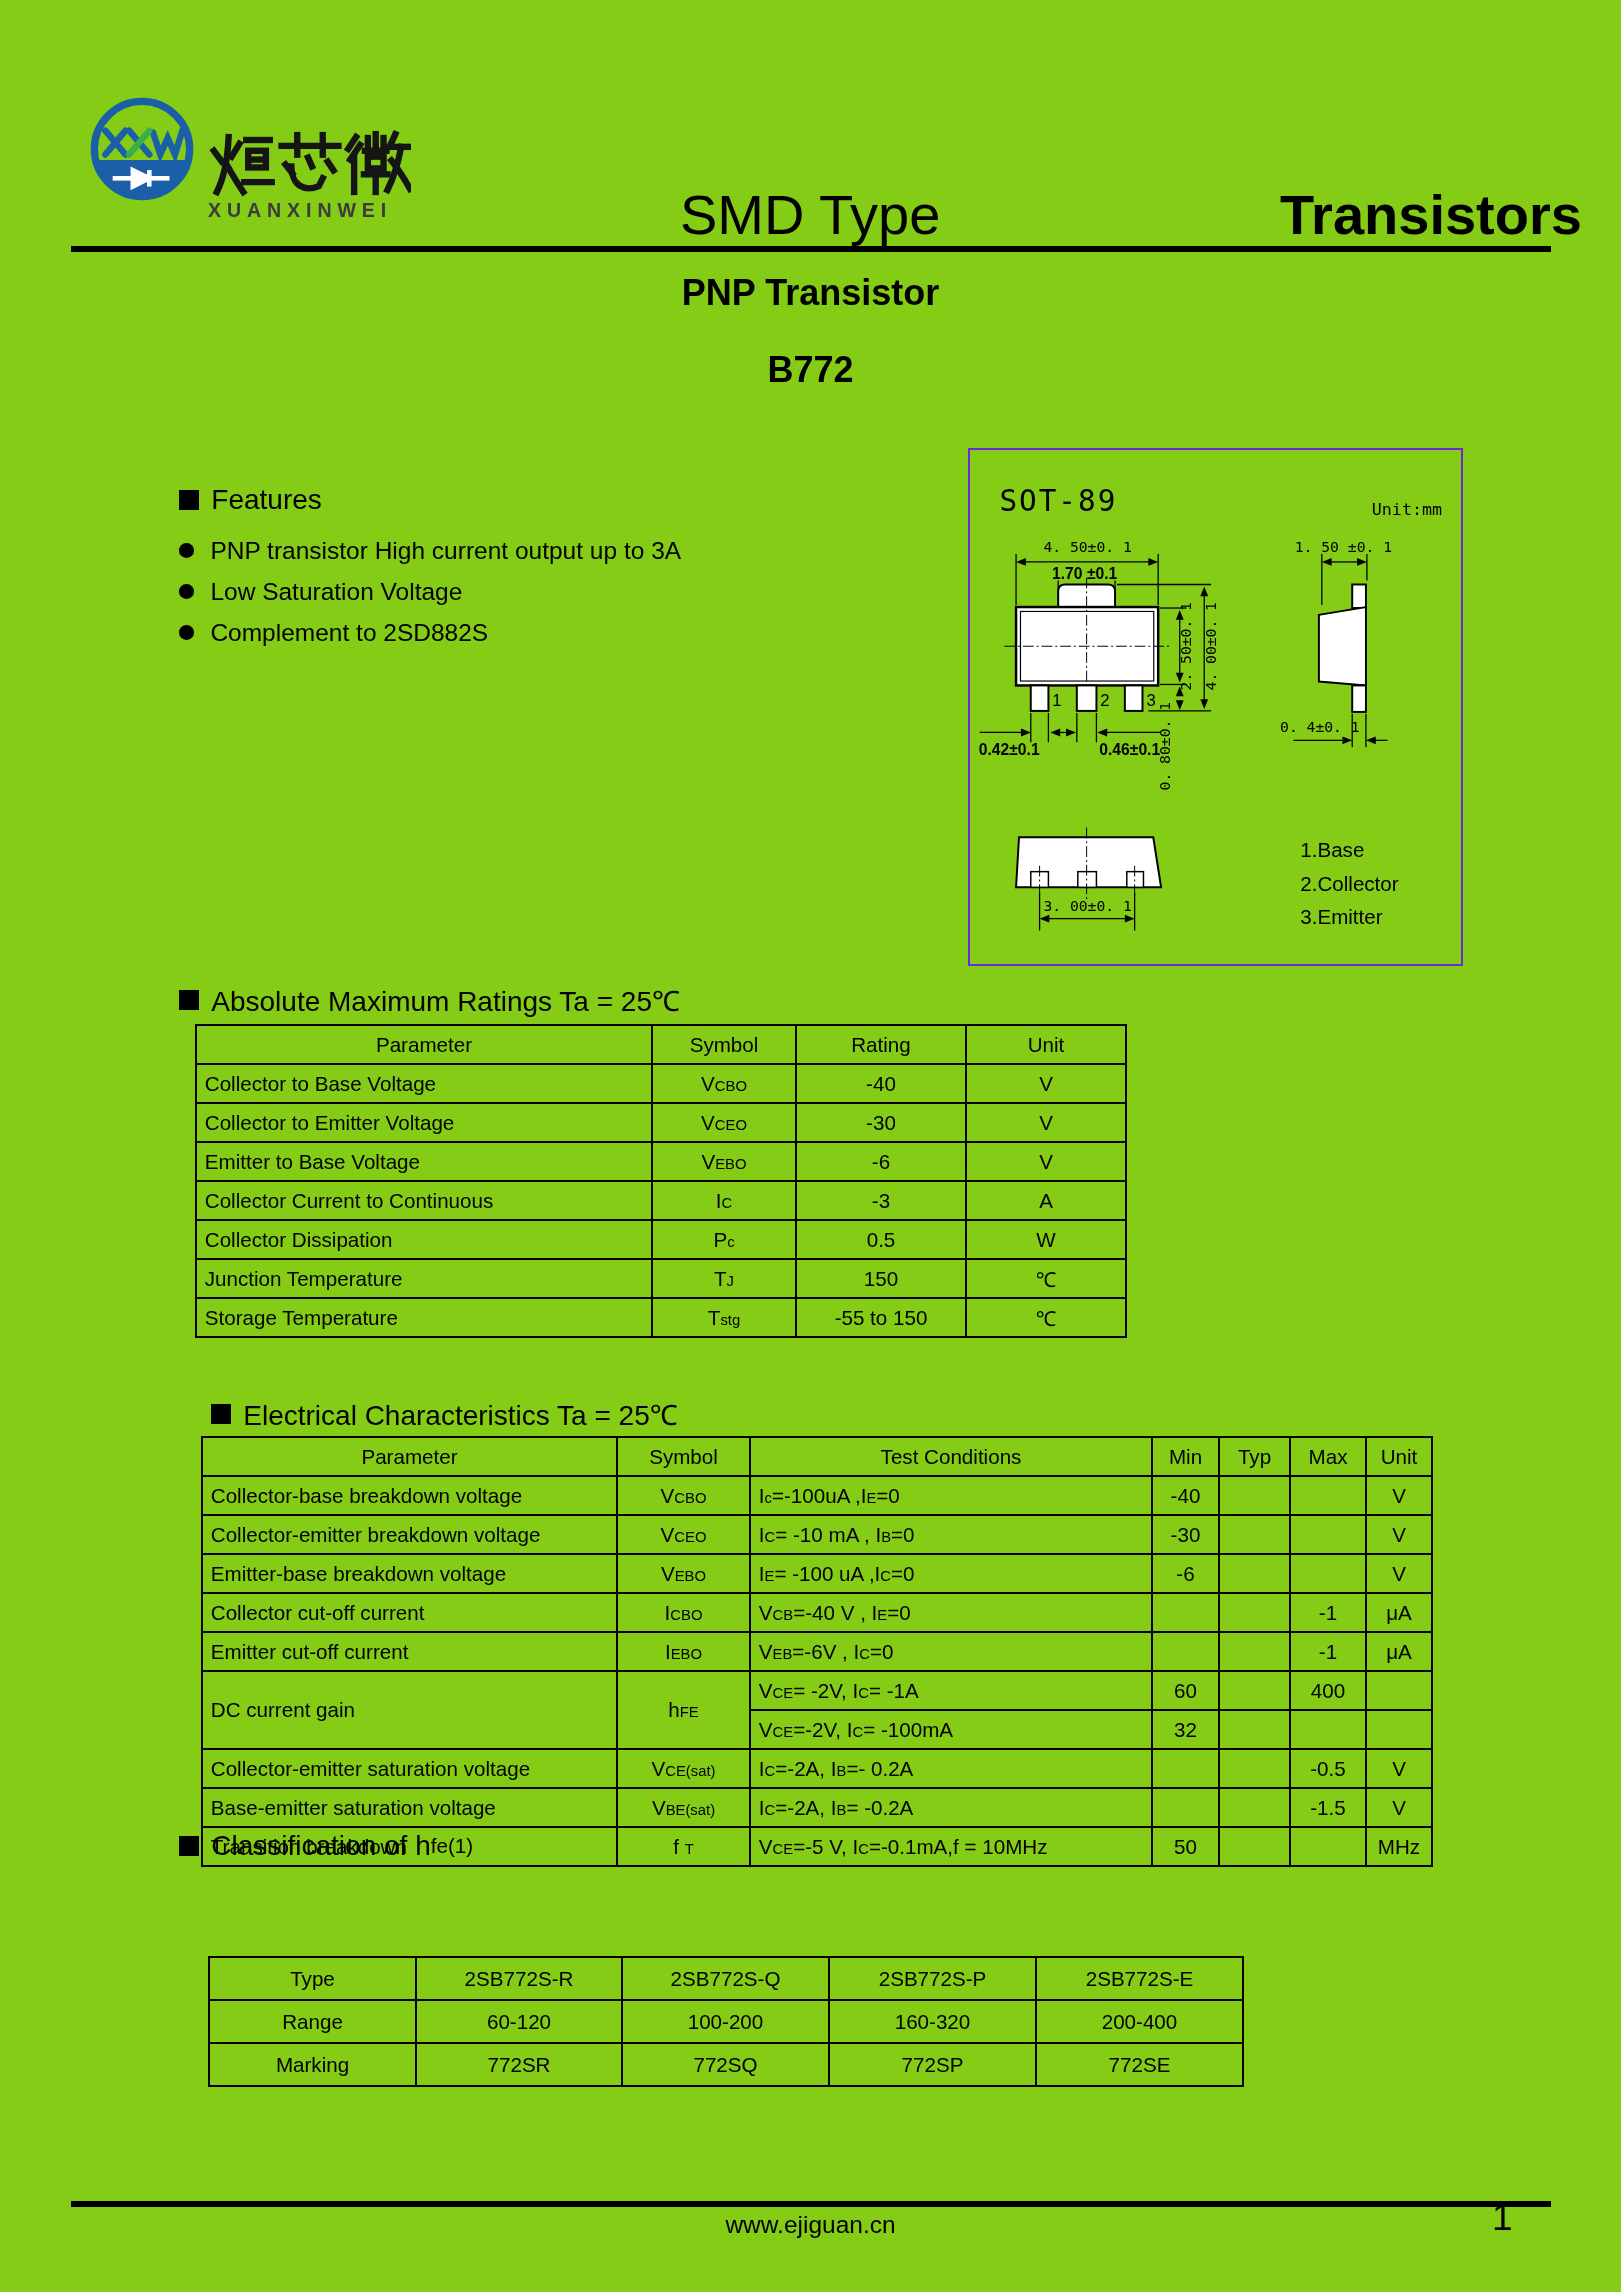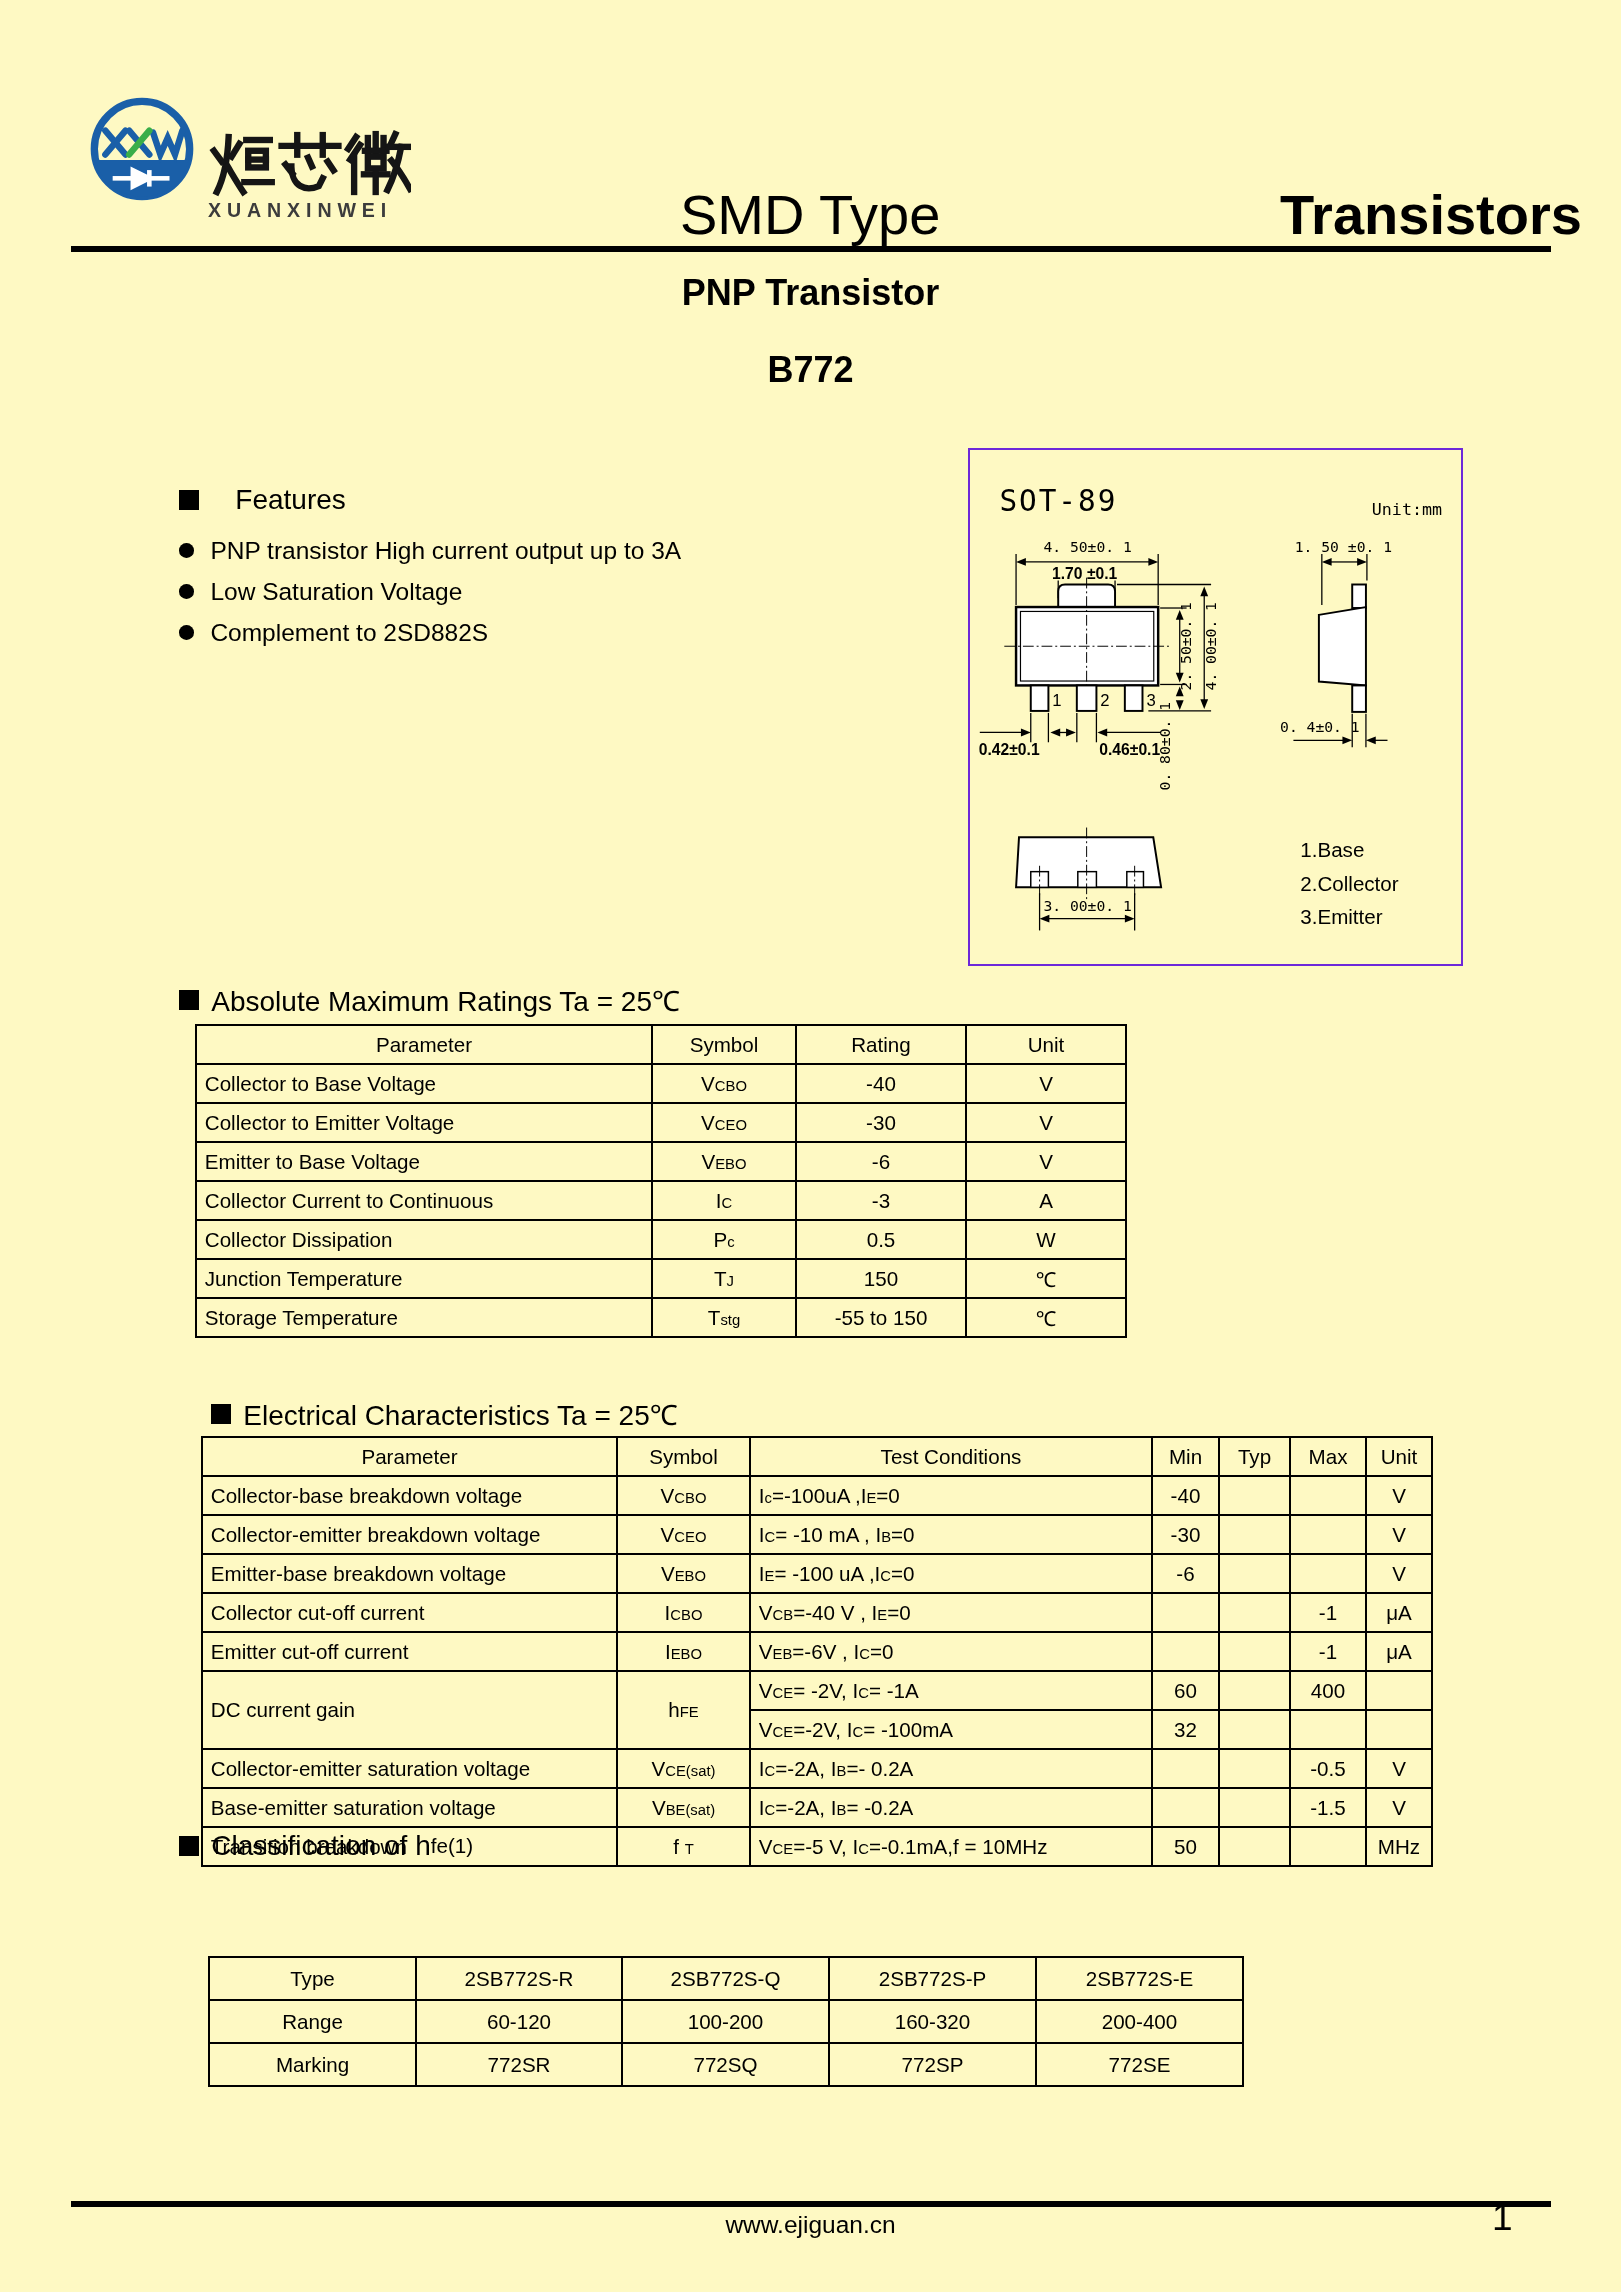--- a/index.html
+++ b/index.html
@@ -1,16 +1,16 @@
 <!DOCTYPE html>
 <html><head>
 <meta charset="utf-8">
 <style>
   html,body{margin:0;padding:0;background:#888;}
-  .page{position:relative;width:1621px;height:2293px;background:#fef9c3;
+  .page{position:relative;width:1621px;height:2293px;background:#84cc16;
         font-family:"Liberation Sans",sans-serif;color:#000;overflow:hidden;}
   .abs{position:absolute;}
   
   .logo-latin{position:absolute;left:208px;top:199px;font-size:19.6px;font-weight:bold;
               letter-spacing:5.9px;color:#3c3c3c;}
   .hdr-type{position:absolute;left:680px;top:182px;font-size:56px;}
   .hdr-cat{position:absolute;left:1280px;top:182px;font-size:56px;font-weight:bold;}
   .rule{position:absolute;left:71px;width:1480px;height:5.9px;background:#000;}
   .title-line{position:absolute;left:0;width:1621px;text-align:center;
               font-size:36px;font-weight:bold;}
@@ -105,21 +105,21 @@
 
   <div class="logo-latin">XUANXINWEI</div>
 
   <div class="hdr-type">SMD Type</div>
   <div class="hdr-cat">Transistors</div>
   <div class="rule" style="top:246px;"></div>
 
   <div class="title-line" style="top:272px;">PNP Transistor</div>
   <div class="title-line" style="top:349px;">B772</div>
 
-  <div class="sec" style="left:179px;top:484px;gap:24px;">
+  <div class="sec" style="left:179px;top:484px;">
     <span class="sq"></span>
     <span class="sec-label">Features</span>
   </div>
   <div class="feat-list">
     <div class="feat-item">
       <span class="dot"></span>
       <span class="feat-text">PNP transistor High current output up to 3A</span>
     </div>
     <div class="feat-item">
       <span class="dot"></span>

